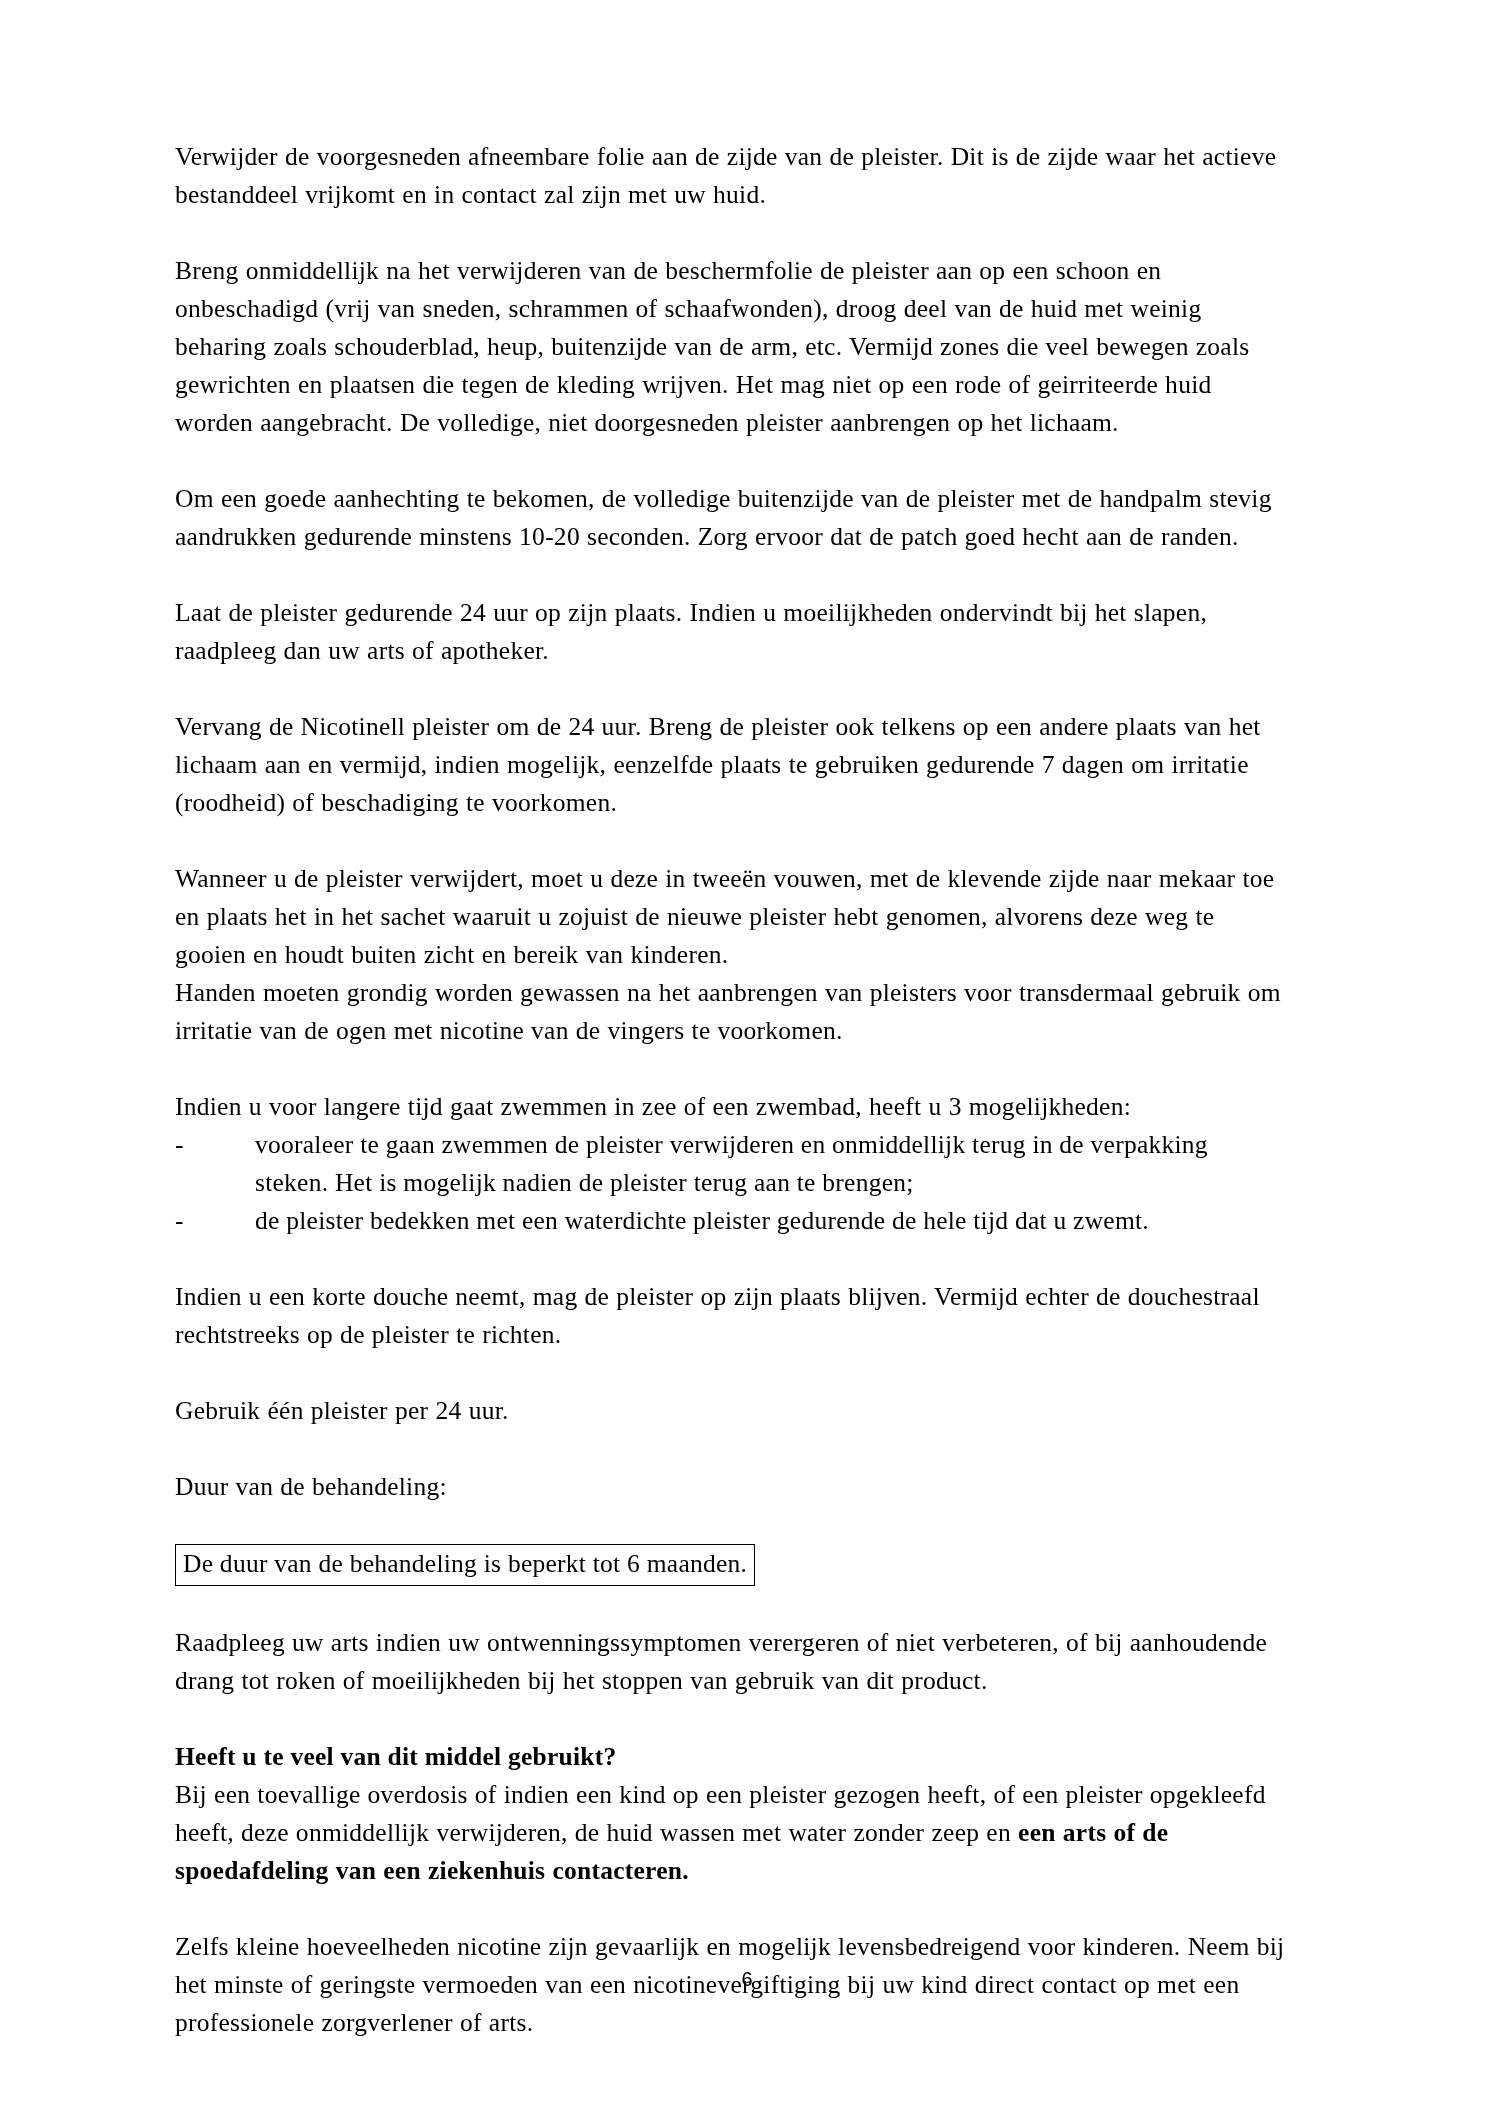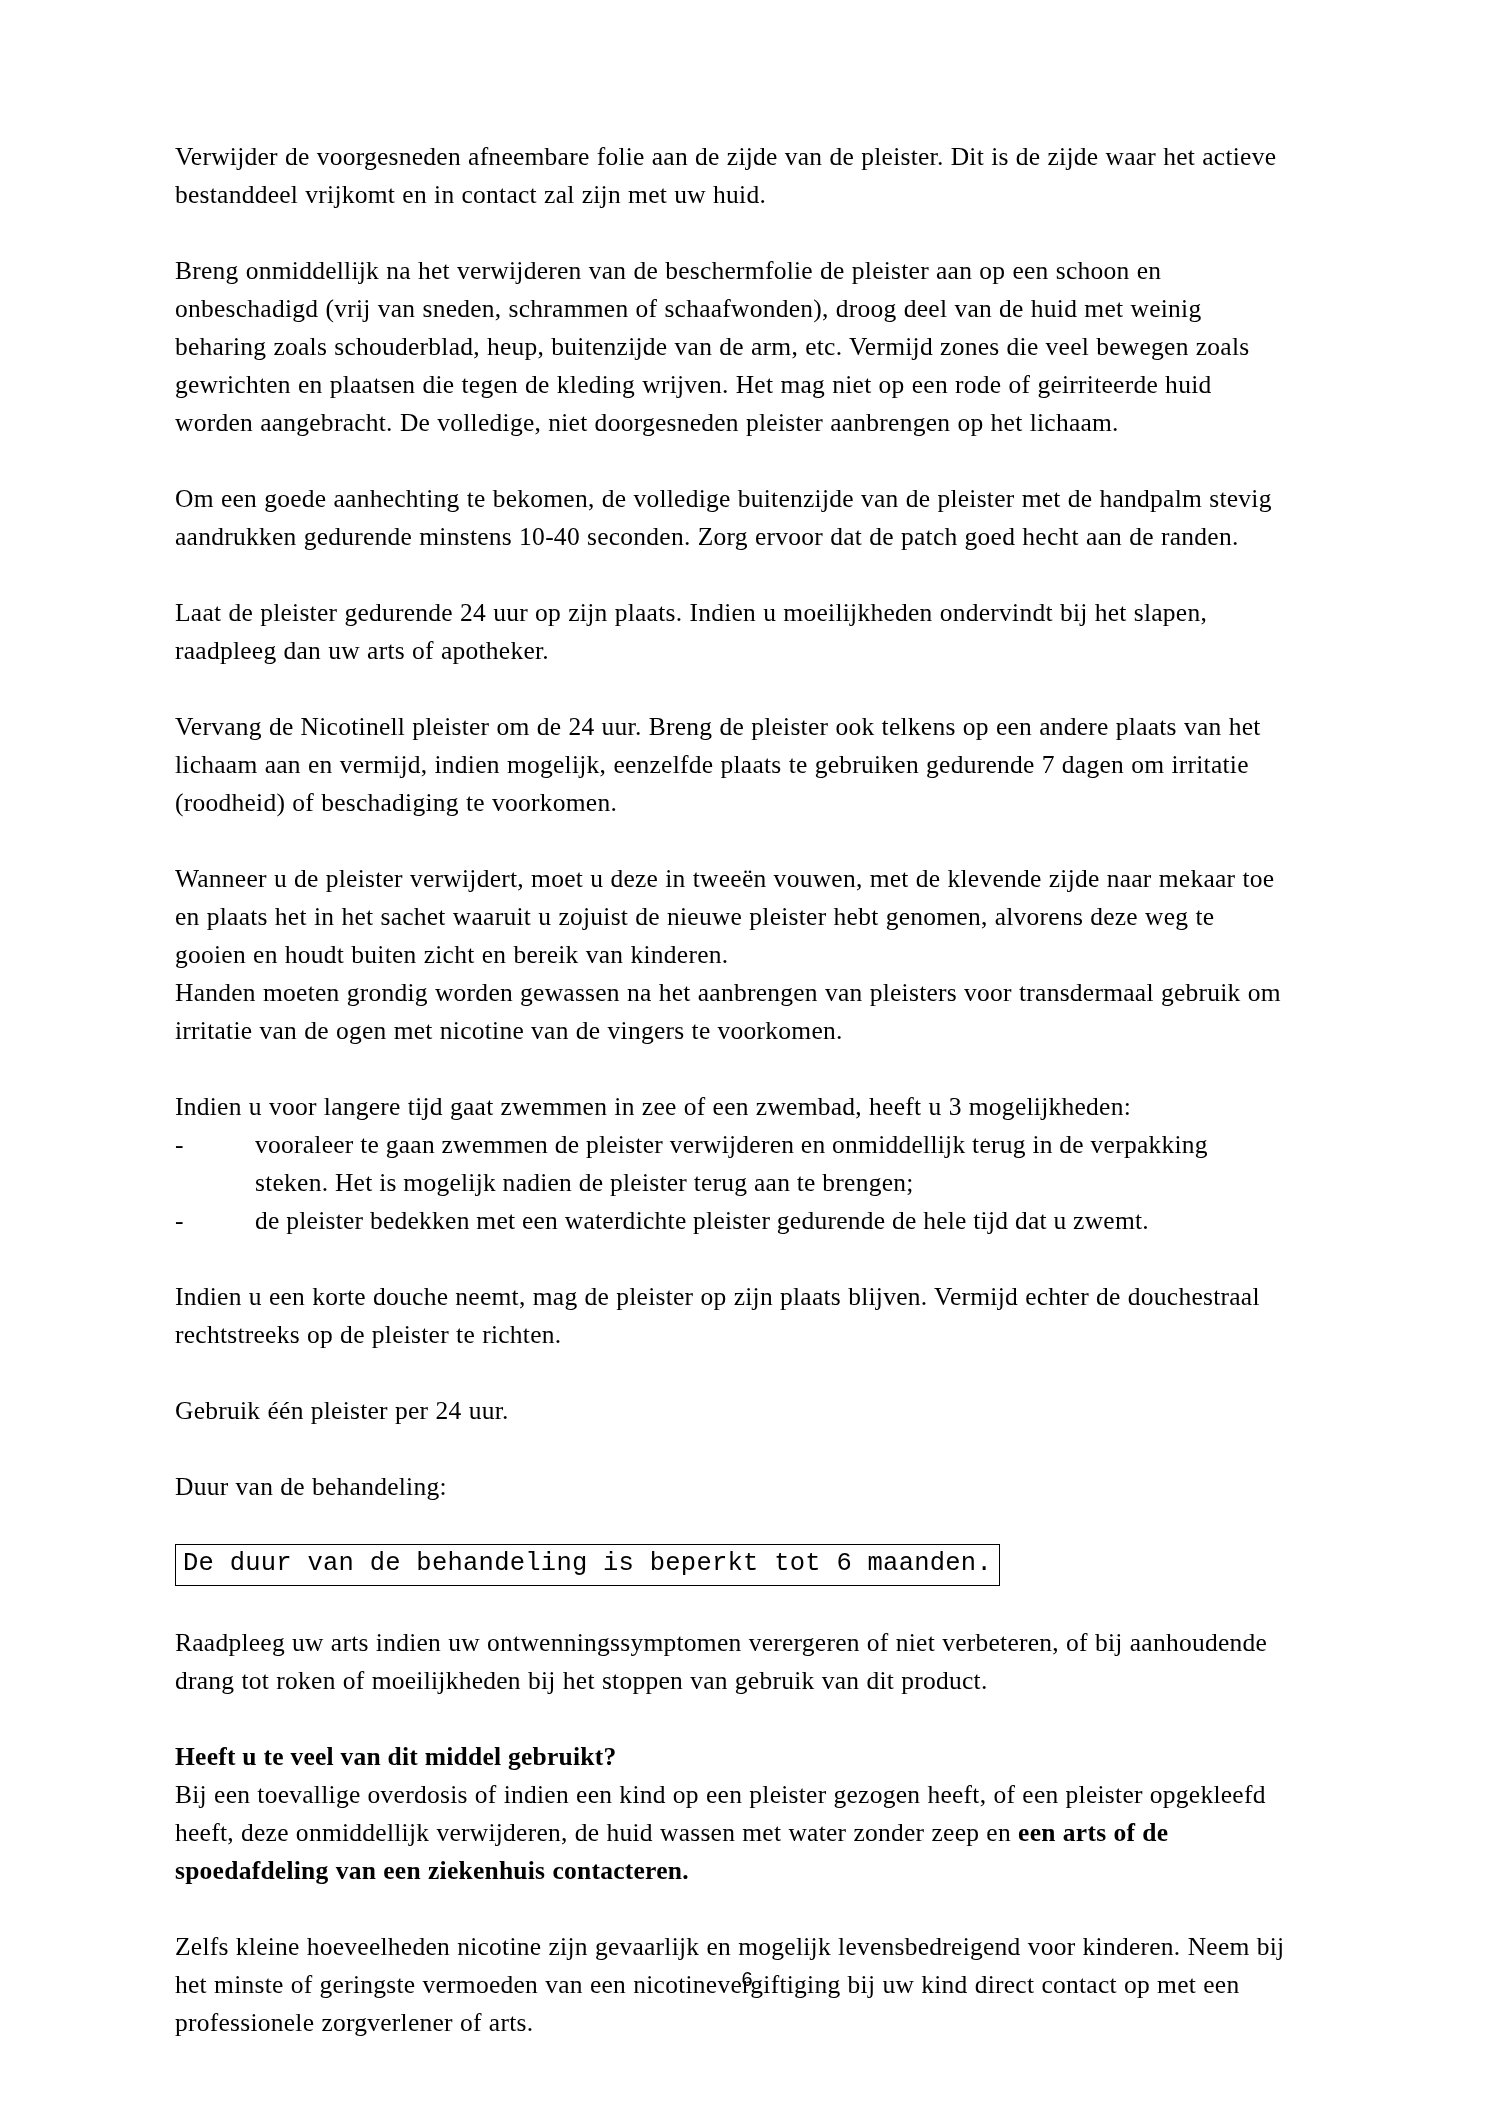--- a/index.html
+++ b/index.html
@@ -73,21 +73,21 @@
   .boxed {
     display: inline-block;
     border: 1.5px solid #000000;
     padding: 2px 7px 4px 7px;
     font-size: 25.5px;
     line-height: 34px;
     letter-spacing: 0.01em;
     white-space: nowrap;
   }
 
-  .box-wrap { margin: 0; font-family: Liberation Mono, monospace; }
+  .box-wrap { margin: 0; }
 
   .page-number {
     position: absolute;
     left: 0;
     right: 0;
     top: 1968px;
     text-align: center;
     font-family: "Liberation Sans", "DejaVu Sans", sans-serif;
     font-size: 20px;
     color: #000000;
@@ -98,21 +98,21 @@
 
 <div class="page">
   <div class="content">
 
     <p class="para">Verwijder de voorgesneden afneembare folie aan de zijde van de pleister. Dit is de zijde waar het actieve bestanddeel vrijkomt en in contact zal zijn met uw huid.</p>
     <div class="gap-lg"></div>
 
     <p class="para">Breng onmiddellijk na het verwijderen van de beschermfolie de pleister aan op een schoon en onbeschadigd (vrij van sneden, schrammen of schaafwonden), droog deel van de huid met weinig beharing zoals schouderblad, heup, buitenzijde van de arm, etc. Vermijd zones die veel bewegen zoals gewrichten en plaatsen die tegen de kleding wrijven. Het mag niet op een rode of geirriteerde huid worden aangebracht. De volledige, niet doorgesneden pleister aanbrengen op het lichaam.</p>
     <div class="gap-lg"></div>
 
-    <p class="para">Om een goede aanhechting te bekomen, de volledige buitenzijde van de pleister met de handpalm stevig aandrukken gedurende minstens 10-40 seconden. Zorg ervoor dat de patch goed hecht aan de randen.</p>
+    <p class="para">Om een goede aanhechting te bekomen, de volledige buitenzijde van de pleister met de handpalm stevig aandrukken gedurende minstens 10-20 seconden. Zorg ervoor dat de patch goed hecht aan de randen.</p>
     <div class="gap-lg"></div>
 
     <p class="para">Laat de pleister gedurende 24 uur op zijn plaats. Indien u moeilijkheden ondervindt bij het slapen, raadpleeg dan uw arts of apotheker.</p>
     <div class="gap-lg"></div>
 
     <p class="para">Vervang de Nicotinell pleister om de 24 uur.  Breng de pleister ook telkens op een andere plaats van het lichaam aan en vermijd, indien mogelijk, eenzelfde plaats te gebruiken gedurende 7 dagen om irritatie (roodheid) of beschadiging te voorkomen.</p>
     <div class="gap-lg"></div>
 
     <p class="para">Wanneer u de pleister verwijdert,  moet u deze in tweeën vouwen,  met de klevende zijde naar mekaar toe en plaats het in het sachet waaruit u zojuist de nieuwe pleister hebt genomen, alvorens deze weg te gooien en houdt buiten zicht en bereik van kinderen.</p>
     <p class="para">Handen moeten grondig worden gewassen na het aanbrengen van pleisters voor transdermaal gebruik om irritatie van de ogen met nicotine van de vingers te voorkomen.</p>

